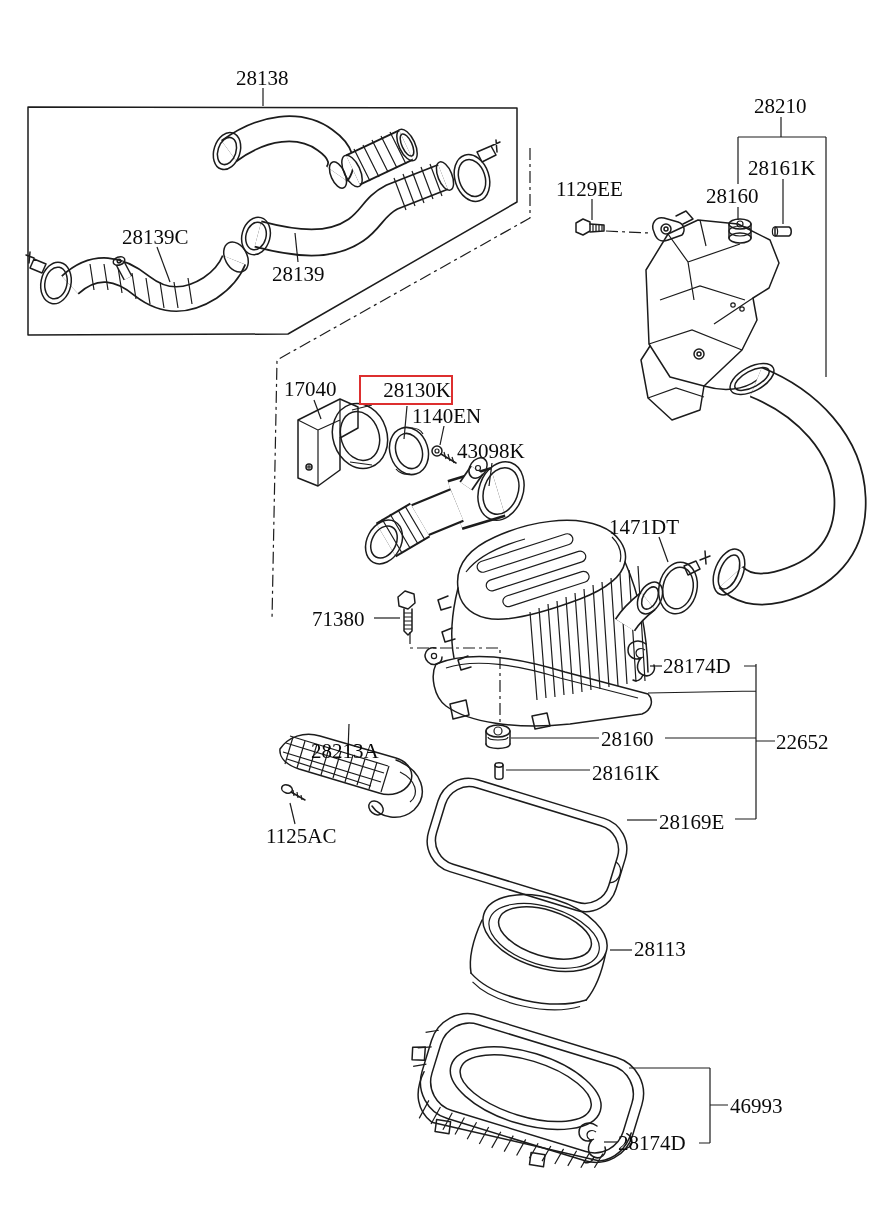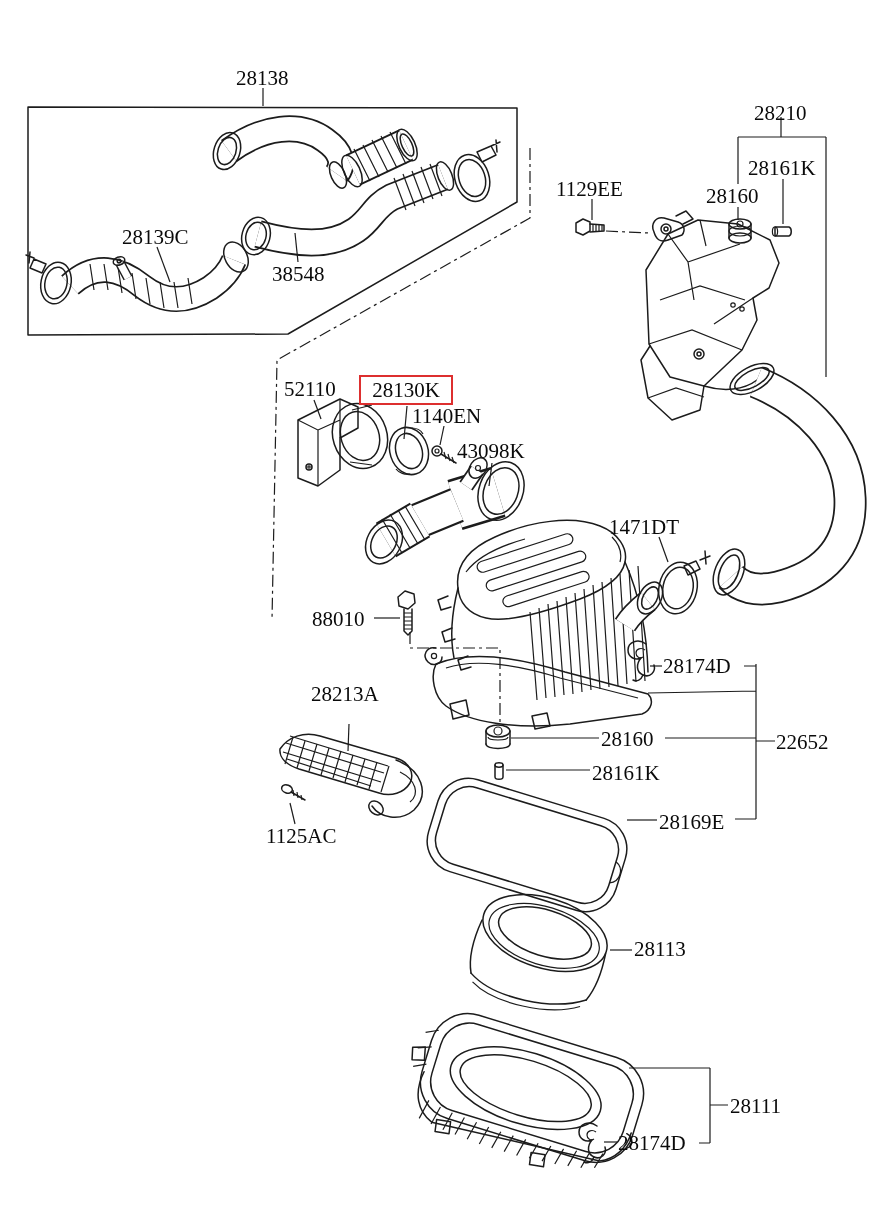--- a/index.html
+++ b/index.html
@@ -28,21 +28,21 @@
     font-size:21px;
     line-height:22px;
     color:var(--label);
     white-space:nowrap;
     letter-spacing:0px;
     cursor:pointer;
   }
   .selected-box{
     position:absolute;
     border:2.5px solid var(--hl);
-    display:flex;align-items:center;justify-content:center;
+    display:flex;align-items:center;justify-content:flex-end;
     cursor:pointer;
   }
 </style>
 </head>
 <body>
 
 <div class="stage">
 
 <svg class="art" width="886" height="1211" viewBox="0 0 886 1211">
 
@@ -327,39 +327,39 @@
     <path class="thin" d="M738,137 L826,137 M738,137 L738,184 M738,207 L738,220 M826,137 L826,377"></path>
 
     <path class="thin" d="M744,666 L756,666 M756,664 L756,819 M648,693 L756,691 M665,738 L756,738 M756,741 L775,741 M735,819 L756,819"></path>
 
     <path class="thin" d="M629,1068 L710,1068 M710,1068 L710,1143 M710,1105 L728,1105 M699,1143 L710,1143"></path>
   </g>
 </svg>
 
   <div class="part-label" style="left:236px;top:67px">28138</div>
   <div class="part-label" style="left:122px;top:226px">28139C</div>
-  <div class="part-label" style="left:272px;top:263px">38548</div>
-  <div class="part-label" style="left:754px;top:102px">28210</div>
+  <div class="part-label" style="left:272px;top:263px">28139</div>
+  <div class="part-label" style="left:754px;top:95px">28210</div>
   <div class="part-label" style="left:748px;top:157px">28161K</div>
   <div class="part-label" style="left:706px;top:185px">28160</div>
   <div class="part-label" style="left:556px;top:178px">1129EE</div>
-  <div class="part-label" style="left:284px;top:378px">52110</div>
+  <div class="part-label" style="left:284px;top:378px">17040</div>
 
   <div class="selected-box" style="left:359px;top:375px;width:90px;height:26px">
     <span class="part-label" style="position:static">28130K</span>
   </div>
 
   <div class="part-label" style="left:412px;top:405px">1140EN</div>
   <div class="part-label" style="left:457px;top:440px">43098K</div>
   <div class="part-label" style="left:609px;top:516px">1471DT</div>
-  <div class="part-label" style="left:312px;top:608px">88010</div>
+  <div class="part-label" style="left:312px;top:608px">71380</div>
   <div class="part-label" style="left:663px;top:655px">28174D</div>
-  <div class="part-label" style="left:311px;top:683px">28213A</div>
+  <div class="part-label" style="left:311px;top:740px">28213A</div>
   <div class="part-label" style="left:601px;top:728px">28160</div>
   <div class="part-label" style="left:776px;top:731px">22652</div>
   <div class="part-label" style="left:592px;top:762px">28161K</div>
   <div class="part-label" style="left:266px;top:825px">1125AC</div>
   <div class="part-label" style="left:659px;top:811px">28169E</div>
   <div class="part-label" style="left:634px;top:938px">28113</div>
-  <div class="part-label" style="left:730px;top:1095px">28111</div>
+  <div class="part-label" style="left:730px;top:1095px">46993</div>
   <div class="part-label" style="left:618px;top:1132px">28174D</div>
 
 </div>
 
 </body></html>

